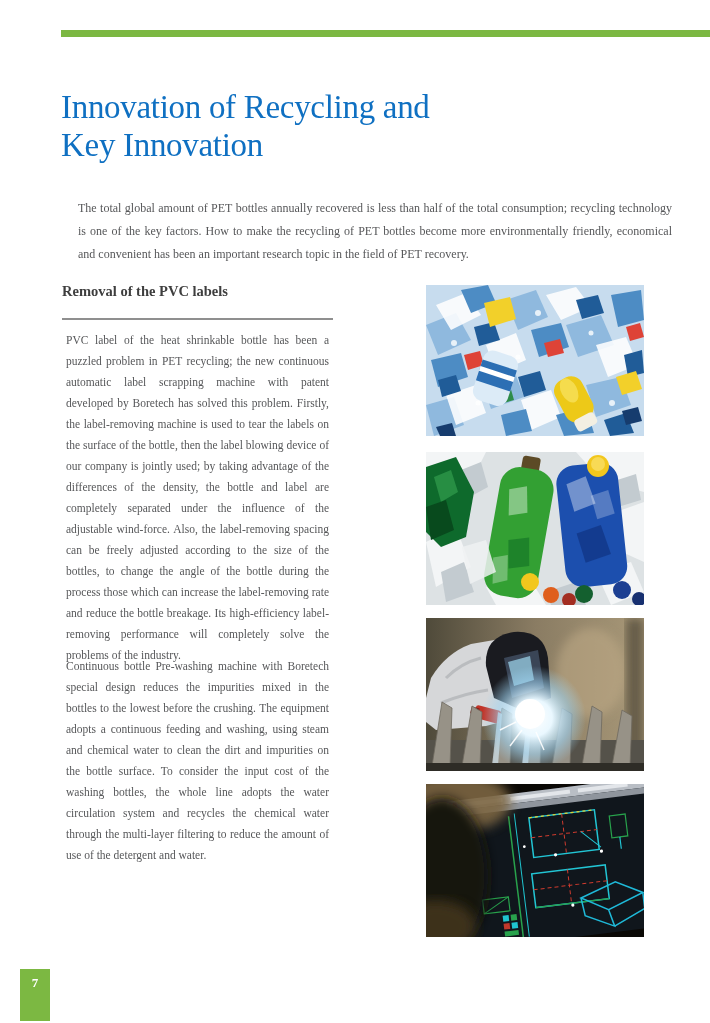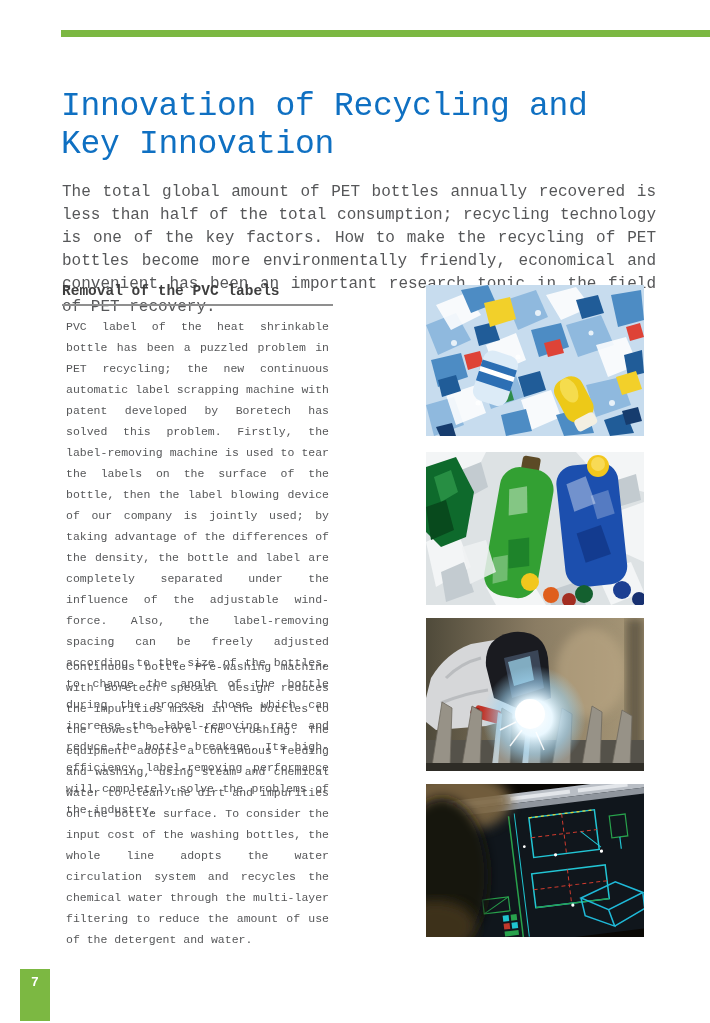--- a/index.html
+++ b/index.html
@@ -1,39 +1,39 @@
 <!DOCTYPE html>
 <html style="--accent-green: #7cb842; --title-blue: #0f70c2; --heading-gray: #3e3e3e; --body-gray: #565759;"><head>
 <meta charset="utf-8">
 <style>
   html,body{margin:0;padding:0;background:#e9e9e9;}
   .page{
     position:relative;width:710px;height:1023px;background:#ffffff;
-    font-family:Liberation Mono, monospace;overflow:hidden;
+    font-family:Liberation Serif, serif;overflow:hidden;
     box-shadow:0 0 4px rgba(0,0,0,.25);
   }
   .top-bar{
     position:absolute;left:61px;top:30px;width:649px;height:7px;
     background:var(--accent-green,#7cb842);
   }
   .title{
     position:absolute;left:61px;top:88px;margin:0;
     font-size:33px;line-height:38px;font-weight:normal;
     color:var(--title-blue,#0f70c2);letter-spacing:-0.3px;
   }
   .intro{
-    position:absolute;left:62px;top:181px;width:594px;margin:0;
-    font-size:16px;line-height:23px;color:var(--body-gray,#565759);
+    position:absolute;left:62px;top:181px;width:594px;margin:16px;
+    font-size:12px;line-height:23px;color:var(--body-gray,#565759);
     text-align:justify;
   }
   .section{position:absolute;left:62px;width:271px;}
   .section-1{top:281px;}
   .section-2{top:652px;}
   .section h2{
-    margin:0 0 10px 0;padding:0 0 3px 0;
+    margin:0 0 10px 0;padding:0 0 17px 0;
     font-size:14.5px;line-height:20px;font-weight:bold;
     color:var(--heading-gray,#3e3e3e);
     border-bottom:2px solid #8f8f8f;text-align:justify;
   }
   .section p{
     margin:4px;font-size:11.5px;line-height:21px;
     color:var(--body-gray,#565759);text-align:justify;
   }
   .photo{
     position:absolute;left:426px;width:218px;margin:0;overflow:hidden;

